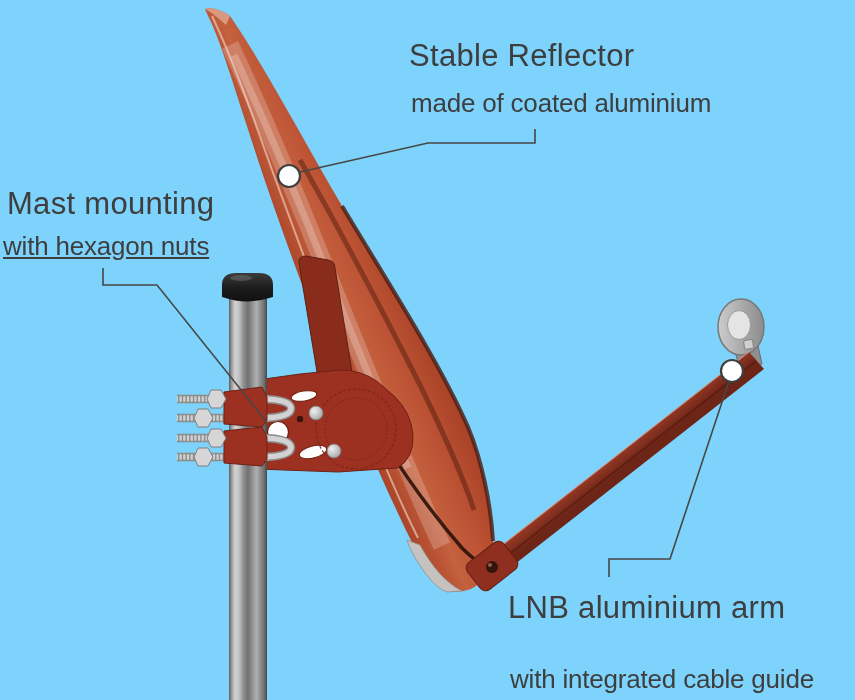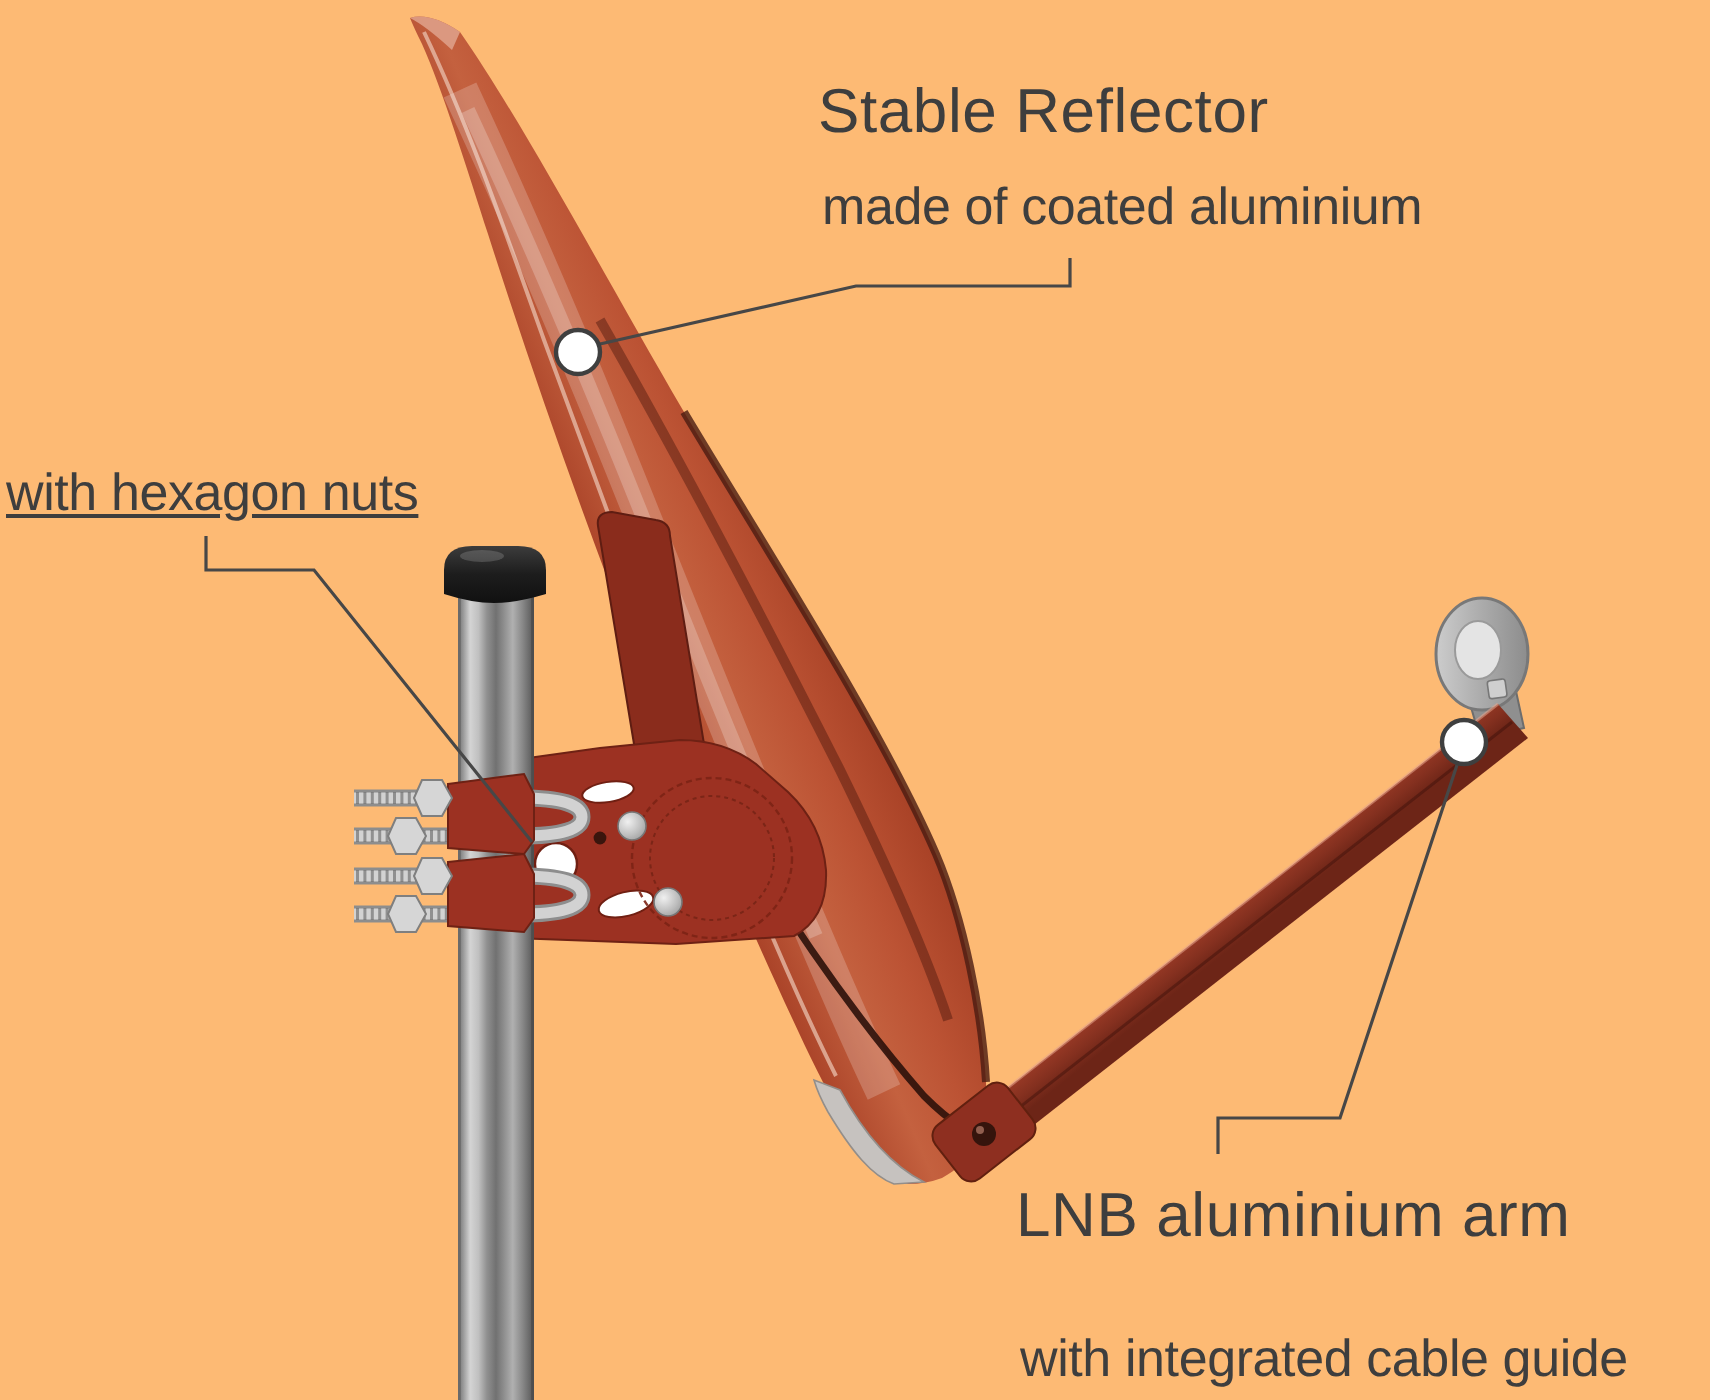--- a/index.html
+++ b/index.html
@@ -1,17 +1,17 @@
 <!DOCTYPE html>
 <html><head>
 <meta charset="utf-8">
 <style>
   html,body{margin:0;padding:0;background:#ffffff;}
   .stage{
-    position:relative;width:855px;height:700px;background:#fdba74;overflow:hidden;
+    position:relative;width:855px;height:700px;background:#7dd3fc;overflow:hidden;
     font-family:"Liberation Sans", sans-serif;
   }
   .stage svg{position:absolute;left:0;top:0;}
   .lbl{position:absolute;color:#3e3e3e;white-space:nowrap;line-height:1;}
   .lbl-title{font-size:31px;letter-spacing:.3px;}
   .lbl-sub{font-size:26px;letter-spacing:-.2px;}
 </style>
 </head>
 <body>
 
@@ -177,18 +177,19 @@
       <polyline points="103,268 103,285 157,285 266,421"></polyline>
       <polyline points="729,381 670,559 609,559 609,577"></polyline>
       <circle cx="289" cy="176" r="11" fill="#ffffff" stroke="#3f3f3f" stroke-width="2.2"></circle>
       <circle cx="732" cy="371" r="11" fill="#ffffff" stroke="#3f3f3f" stroke-width="2.2"></circle>
     </g>
   </svg>
 
   <div class="lbl lbl-title" style="left:409px;top:40px;">Stable Reflector</div>
   <div class="lbl lbl-sub" style="left:411px;top:90px;">made of coated aluminium</div>
 
+  <div class="lbl lbl-title" style="left:7px;top:188px;">Mast mounting</div>
   <div class="lbl lbl-sub" style="left:3px;top:233px;text-decoration:underline;">with hexagon nuts</div>
 
   <div class="lbl lbl-title" style="left:508px;top:592px;">LNB aluminium arm</div>
   <div class="lbl lbl-sub" style="left:510px;top:642px;margin-top:24px;">with integrated cable guide</div>
 
 </div>
 
 </body></html>

